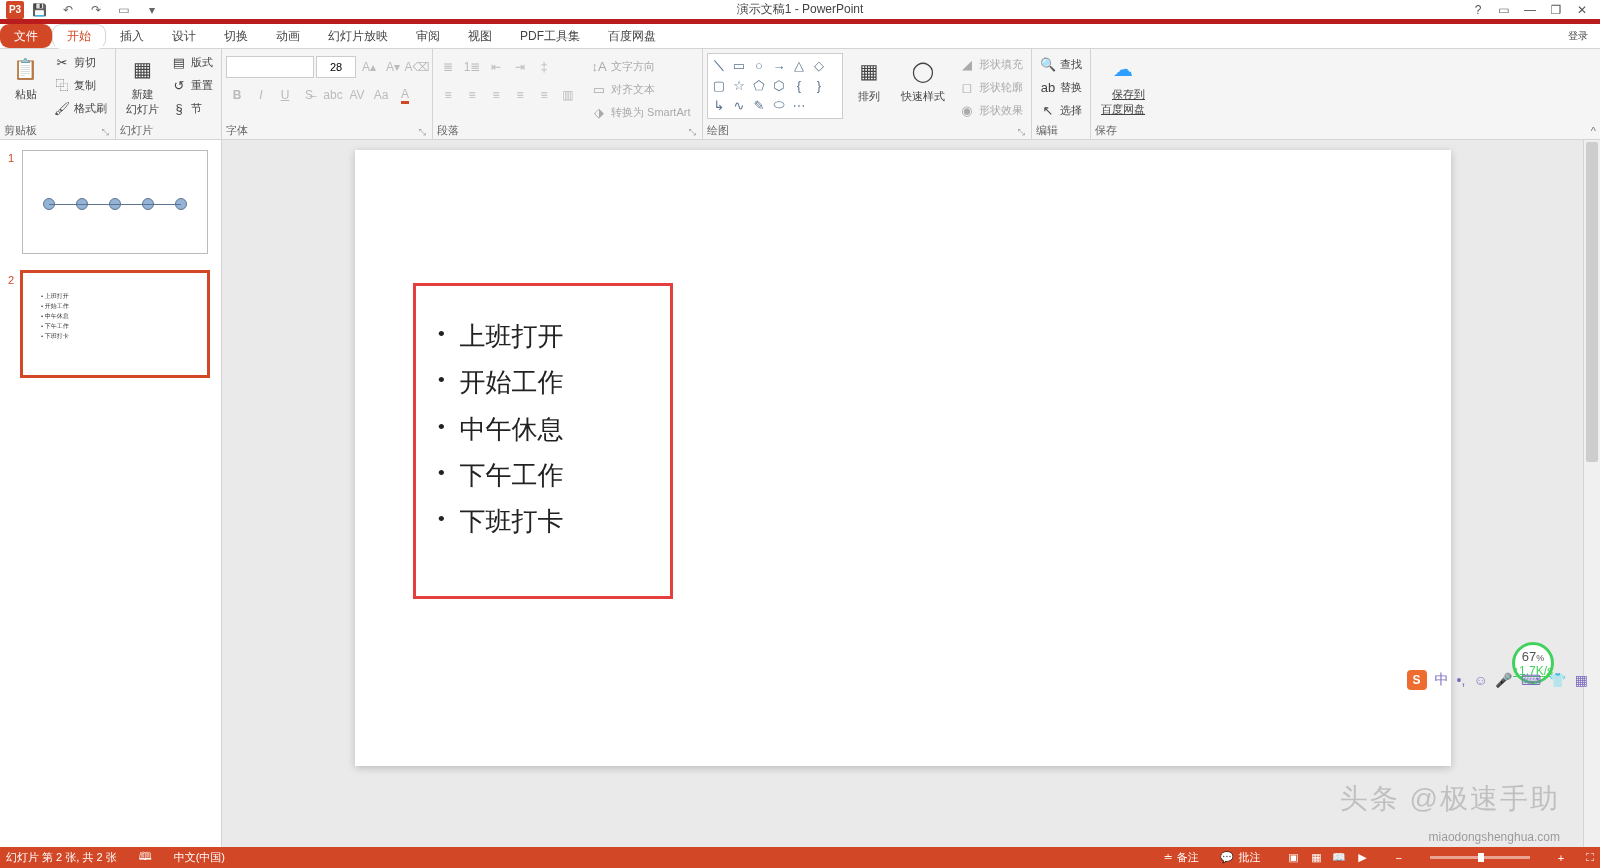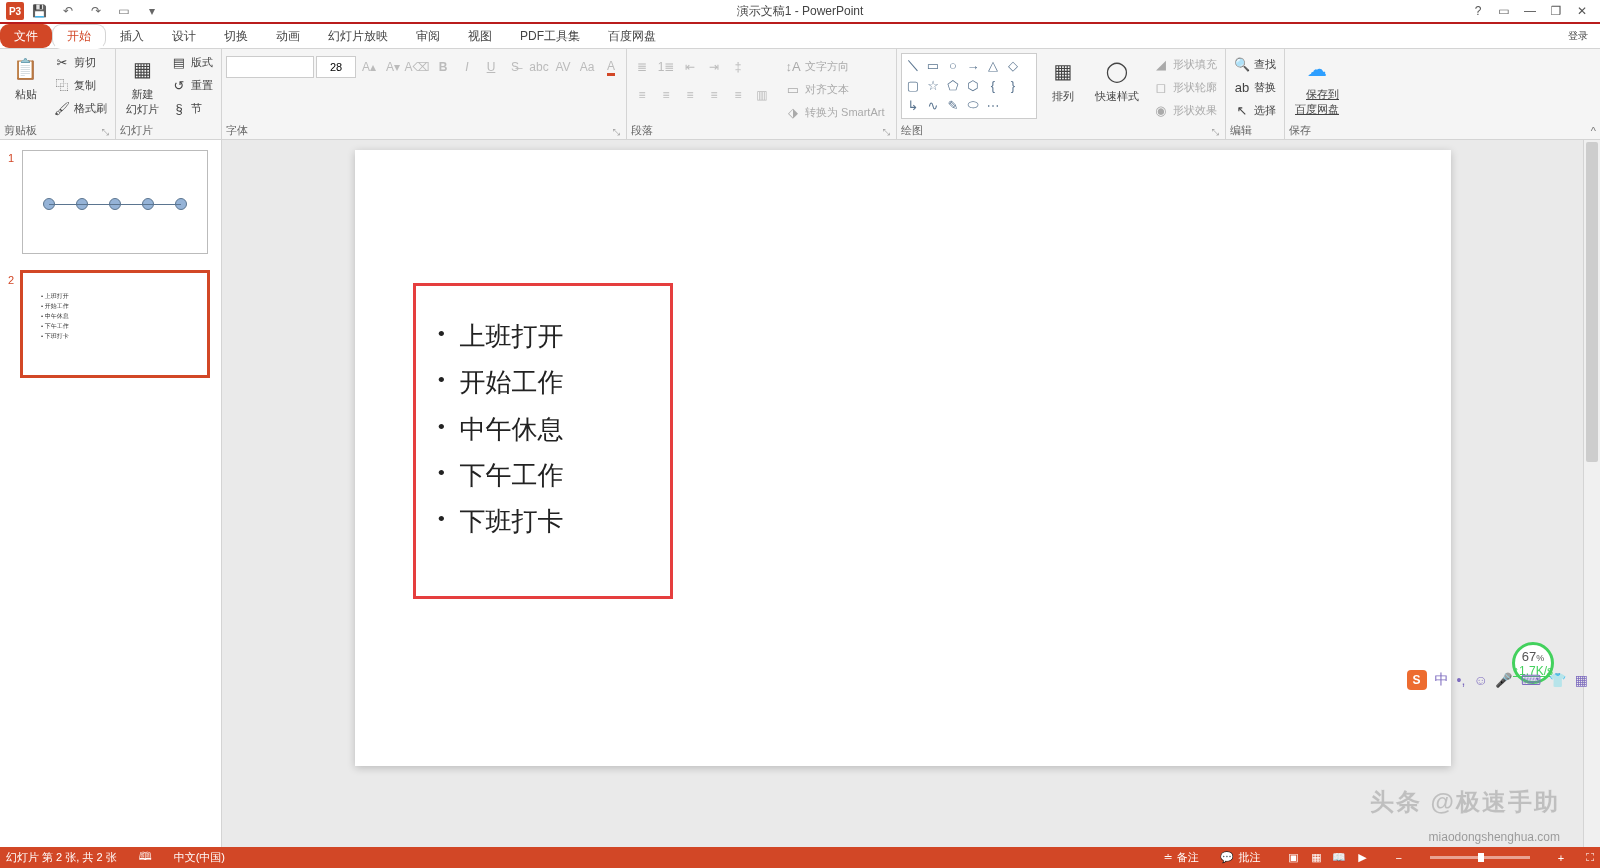--- a/index.html
+++ b/index.html
@@ -1,19 +1,19 @@
 <!DOCTYPE html>
 <html><head>
 <meta charset="utf-8">
 <style>
 * { margin: 0; padding: 0; box-sizing: border-box; font-family: "Microsoft YaHei", "Segoe UI", sans-serif; }
 body { background: #fff; overflow: hidden; width: 1600px; height: 868px; position: relative; }
 
 
-.titlebar { height: 24px; background: #fff; display: flex; align-items: center; border-bottom: 2px solid #b91c1c; position: relative; }
+.titlebar { height: 24px; background: #fff; display: flex; align-items: center; border-bottom: 5px solid #b91c1c; position: relative; }
 .titlebar .qat { display: flex; align-items: center; gap: 4px; padding-left: 6px; }
 .titlebar .qat .app-icon { width: 18px; height: 18px; background: #d24726; color: #fff; font-size: 10px; font-weight: bold; display: flex; align-items: center; justify-content: center; border-radius: 2px; }
 .titlebar .qat .q-btn { width: 24px; height: 20px; display: flex; align-items: center; justify-content: center; color: #666; font-size: 12px; cursor: pointer; }
 .titlebar .title { position: absolute; left: 50%; transform: translateX(-50%); font-size: 12px; color: #444; }
 .titlebar .win-controls { margin-left: auto; display: flex; gap: 2px; padding-right: 6px; }
 .titlebar .win-controls span { width: 24px; text-align: center; font-size: 12px; color: #555; cursor: pointer; }
 
 
 .menu { height: 25px; background: #fff; display: flex; align-items: stretch; border-bottom: 1px solid #d4d4d4; }
 .menu .tab { padding: 0 14px; font-size: 12px; display: flex; align-items: center; color: #444; cursor: pointer; border-radius: 9px; }
@@ -72,21 +72,21 @@
 .statusbar .view-btns span { width: 22px; height: 16px; display: flex; align-items: center; justify-content: center; cursor: pointer; }
 .statusbar .zoom-slider { width: 100px; height: 3px; background: rgba(255,255,255,.5); position: relative; margin: 0 6px; }
 .statusbar .zoom-slider .handle { position: absolute; left: 48px; top: -3px; width: 6px; height: 9px; background: #fff; }
 
 
 .badge-67 { position: absolute; right: 46px; bottom: 184px; width: 42px; height: 42px; border-radius: 50%; border: 3px solid #43d15d; display: flex; flex-direction: column; align-items: center; justify-content: center; background: #fff; font-size: 13px; color: #555; }
 .badge-67 .spd { font-size: 12px; color: #43d15d; text-decoration: underline; }
 .ime-bar { position: absolute; right: 12px; bottom: 178px; display: flex; align-items: center; gap: 8px; font-size: 14px; }
 .ime-bar .s-icon { width: 20px; height: 20px; background: #ed6c30; color: #fff; border-radius: 4px; display: flex; align-items: center; justify-content: center; font-weight: bold; font-size: 12px; }
 .ime-bar span { color: #7d6bbf; cursor: pointer; }
-.watermark1 { position: absolute; right: 40px; bottom: 50px; font-size: 24px; color: rgba(0,0,0,.18); font-weight: bold; letter-spacing: 2px; pointer-events: none; }
+.watermark1 { position: absolute; right: 40px; bottom: 50px; font-size: 28px; color: rgba(0,0,0,.18); font-weight: normal; letter-spacing: 2px; pointer-events: none; }
 .watermark2 { position: absolute; right: 40px; bottom: 24px; font-size: 12px; color: rgba(0,0,0,.35); pointer-events: none; }
 </style>
 </head>
 <body>
 
 <div class="titlebar">
   <div class="qat">
     <div class="app-icon">P3</div>
     <div class="q-btn">💾</div>
     <div class="q-btn">↶</div>
@@ -164,21 +164,21 @@
         <div class="small-btn">
             <span class="ico">§</span>
             <span>节</span>
           </div>
       </div>
     </div>
     <div class="label">幻灯片</div>
   </div>
 
   <div class="group" style="min-width:190px;">
-    <div class="body" style="flex-direction:row;gap:4px;padding-top:4px;">
+    <div class="body" style="flex-direction:column;gap:4px;padding-top:4px;">
       <div class="font-row">
         <input class="font-select" readonly="" style="">
         <input class="size-select" value="28" style="">
         <div class="icon-btn disabled">A▴</div>
         <div class="icon-btn disabled">A▾</div>
         <div class="icon-btn disabled">A⌫</div>
       </div>
       <div class="font-row">
         <div class="icon-btn disabled">
             <b>B</b>

